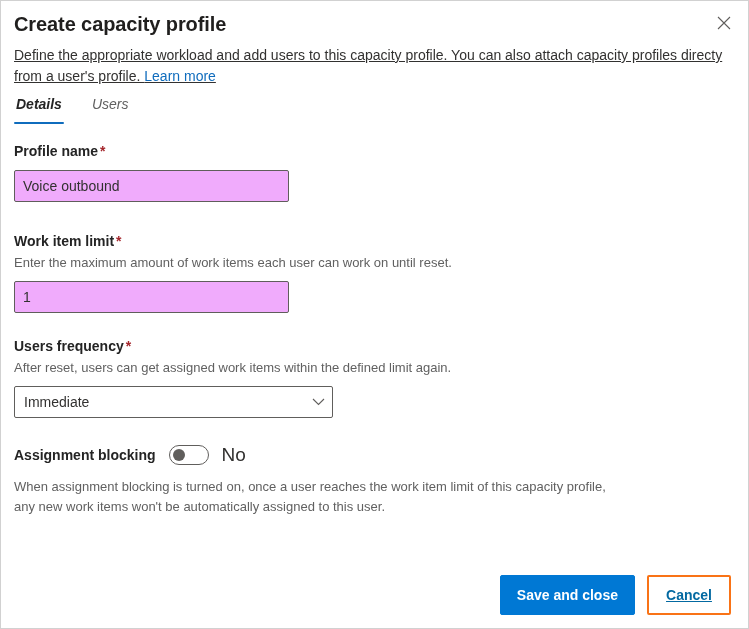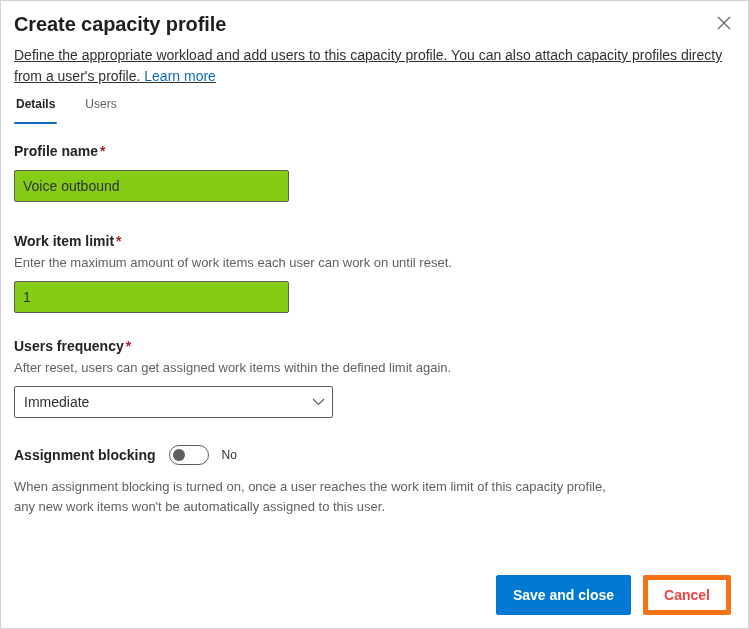--- a/index.html
+++ b/index.html
@@ -72,28 +72,29 @@
   
   .tabs {
     position: absolute;
     top: 91px;
     left: 13px;
     display: flex;
     gap: 26px;
   }
   .tab {
     position: relative;
-    font-size: 12px;
+    font-size: 14px;
     line-height: 20px;
     color: #616161;
     padding: 2px 2px 10px 2px;
     cursor: pointer;
     background: none;
     border: none;
     font-family: inherit;
+    font-style: italic;
   }
   .tab.selected {
     color: #242424;
     font-weight: 600;
   }
   .tab.selected::after {
     content: "";
     position: absolute;
     left: 0;
     right: 0;
@@ -133,21 +134,21 @@
   .text-input {
     box-sizing: border-box;
     display: block;
     width: 275px;
     height: 32px;
     margin-top: 9px;
     padding: 0 8px;
     font-family: inherit;
     font-size: 14px;
     color: #323130;
-    background: #84cc16;
+    background: #f0abfc;
     border: 1px solid #605e5c;
     border-radius: 2px;
     outline: none;
   }
   .select-wrap {
     position: relative;
     width: 319px;
     height: 32px;
     margin-top: 9px;
     border: 1px solid #605e5c;
@@ -202,21 +203,21 @@
     position: absolute;
     left: 3px;
     top: 50%;
     transform: translateY(-50%);
     width: 12px;
     height: 12px;
     border-radius: 50%;
     background: #605e5c;
   }
   .toggle-state {
-    font-size: 12px;
+    font-size: 19px;
     color: #323130;
     line-height: 20px;
   }
   .toggle-desc {
     font-size: 13px;
     color: #616161;
     line-height: 20px;
     margin-top: 12px;
     max-width: 600px;
   }
@@ -248,23 +249,24 @@
     box-sizing: border-box;
   }
   .btn-primary {
     background: #0078d4;
     color: #ffffff;
     border: 1px solid #0078d4;
     min-width: 131px;
   }
   .btn-secondary {
     background: #ffffff;
-    color: #ef4444;
-    border: 5px solid #f97316;
+    color: #0369a1;
+    border: 2px solid #f97316;
     min-width: 84px;
+    text-decoration: underline;
   }
 </style>
 </head>
 <body>
 
 <div class="panel">
 
   <div class="header">
     <div class="title-row">
       <h1 class="panel-title">Create capacity profile</h1>

